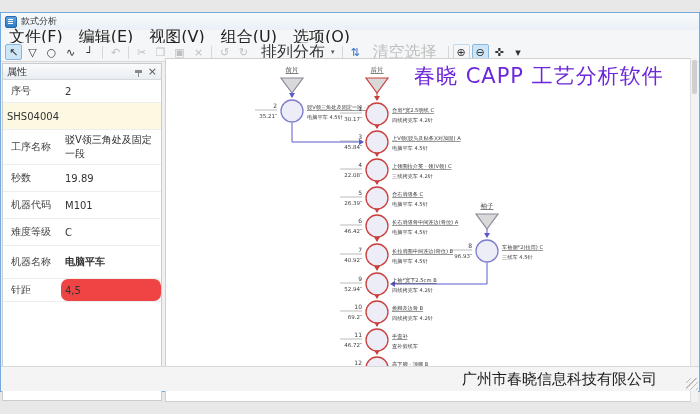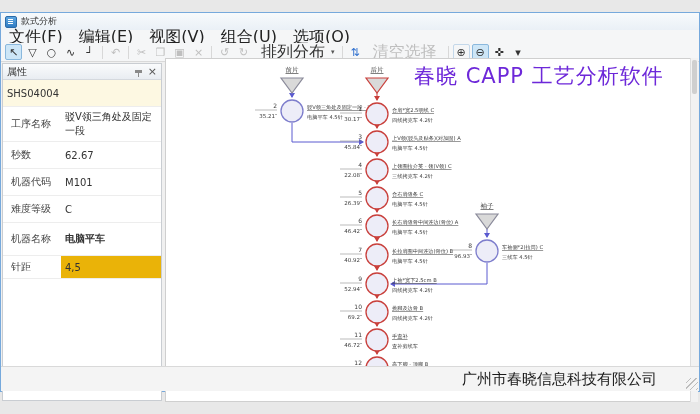--- a/index.html
+++ b/index.html
@@ -96,46 +96,50 @@
     </div>
 
   <div class="panel">
     <div class="panel-header">
       <span>属性</span>
       <span class="sp"></span>
       <span class="pin-icon"></span>
       <span class="close-icon">×</span>
     </div>
     <div id="prop-rows">
+        <div class="prop-row" style="height: 22px;">
+          <span class="prop-label">序号</span>
+          <span class="prop-value">2</span>
+        </div>
         <div class="prop-row" style="height: 26px; background: rgb(253, 248, 226);">
           <span class="prop-value">SHS04004</span>
         </div>
         <div class="prop-row" style="height: 34px;">
           <span class="prop-label">工序名称</span>
           <span class="prop-value">驳V领三角处及固定一段</span>
         </div>
         <div class="prop-row" style="height: 26px;">
           <span class="prop-label">秒数</span>
-          <span class="prop-value">62.67</span>
+          <span class="prop-value">19.89</span>
         </div>
         <div class="prop-row" style="height: 26px;">
           <span class="prop-label">机器代码</span>
           <span class="prop-value">M101</span>
         </div>
         <div class="prop-row" style="height: 26px;">
           <span class="prop-label">难度等级</span>
           <span class="prop-value">C</span>
         </div>
         <div class="prop-row" style="height: 32px;">
           <span class="prop-label">机器名称</span>
           <span class="prop-value" style="font-weight: bold;">电脑平车</span>
         </div>
         <div class="prop-row" style="height: 22px;">
           <span class="prop-label">针距</span>
-          <span class="prop-value" style="background: #eab308;">4,5</span>
+          <span class="prop-value" style="background: #ef4444; border-radius: 7px;">4,5</span>
         </div>
       </div>
   </div>
 
   <div class="canvas">
     <div class="watermark" style="color: #6d28d9;">春晓 CAPP 工艺分析软件</div>
     <svg id="flow-svg" width="527" height="344">
         <defs>
           <marker id="arrR" markerWidth="6" markerHeight="6" refX="4" refY="3" orient="auto">
             <path d="M0,0 L5,3 L0,6 Z" fill="#c9403c"></path>

